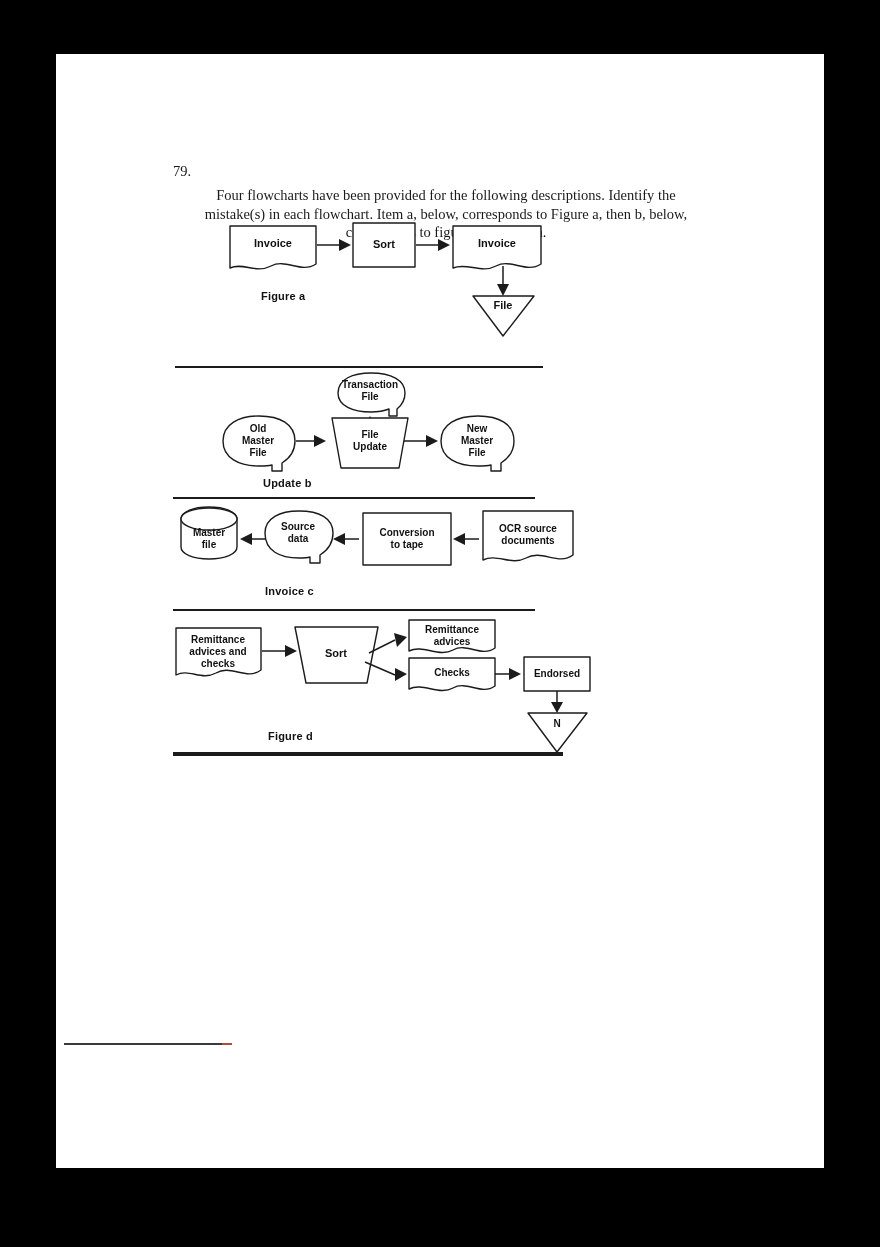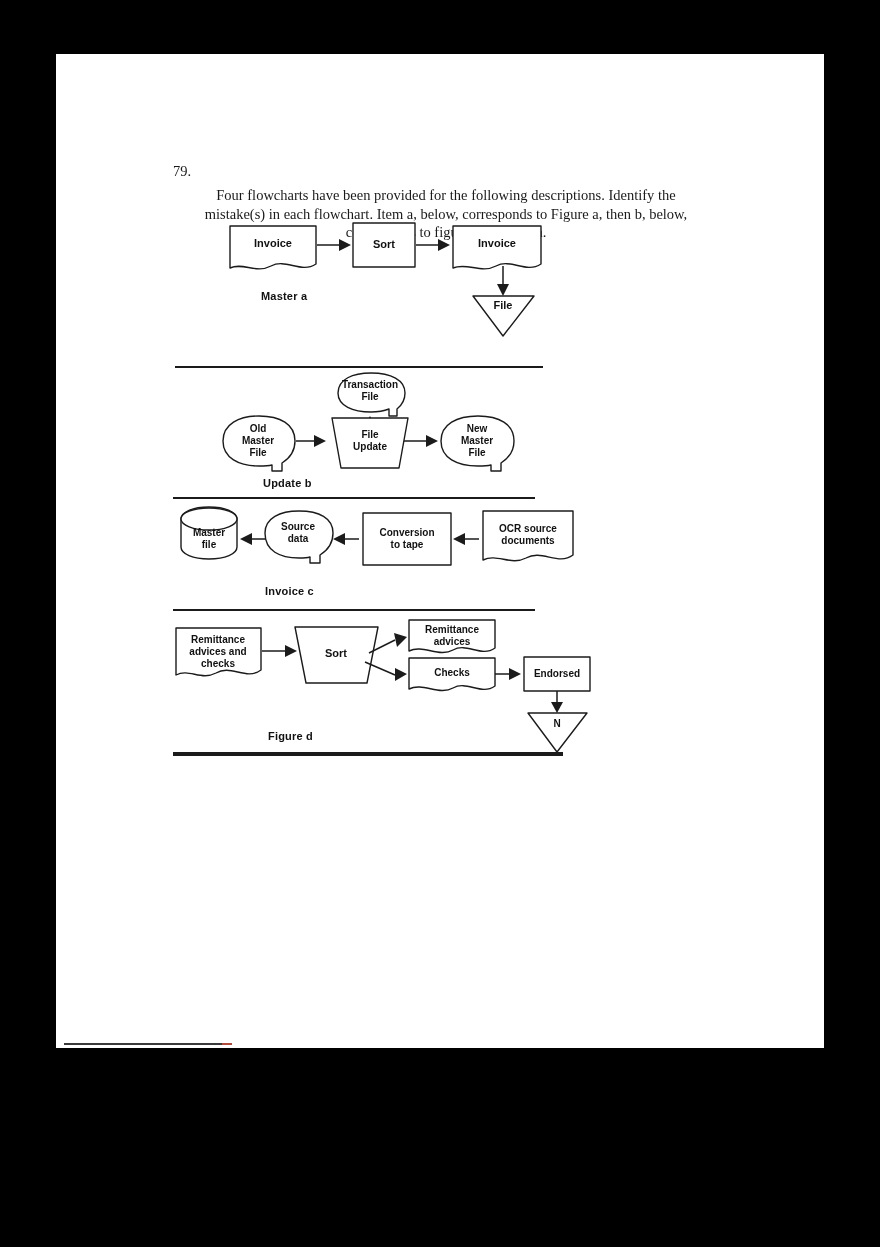--- a/index.html
+++ b/index.html
@@ -11,21 +11,21 @@
     width: 880px;
     height: 1247px;
     position: relative;
     font-family: "Liberation Serif", serif;
   }
   #page {
     position: absolute;
     left: 56px;
     top: 54px;
     width: 768px;
-    height: 994px;
+    height: 1114px;
     background: #ffffff;
     overflow: hidden;
   }
   
   #question {
     position: absolute;
     left: 117px;
     top: 108px;
     width: 520px;
     font-family: "Liberation Serif", serif;
@@ -149,21 +149,21 @@
         <g>
           <line class="conn" x1="330" y1="48" x2="330" y2="66"></line>
           <polygon class="arrowhead" points="324,66 336,66 330,78"></polygon>
         </g>
 
         <g>
           <polygon class="shape" points="300,78 361,78 330,118"></polygon>
           <text x="330" y="88" font-size="11">File</text>
         </g>
       </svg>
-      <div class="fig-caption" style="left:88px;top:72px;">Master a</div>
+      <div class="fig-caption" style="left:88px;top:72px;">Figure a</div>
       <div class="rule" style="left:2px;top:148px;width:368px;height:2px;"></div>
     </div>
 
     <div class="fig-block" style="top:155px;height:125px;">
       <svg width="420" height="110" viewBox="0 0 420 110">
 
         <g>
           <path class="shape" d="M165,20 C165,6 180,0 198,0 C218,0 232,7 232,20 C232,27 229,32 224,36 L224,43 L216,43 L216,36 C211,38 205,39 198,39 C180,39 165,33 165,20 Z"></path>
           <text x="197" y="12" font-size="10">Transaction</text>
           <text x="197" y="24" font-size="10">File</text>

